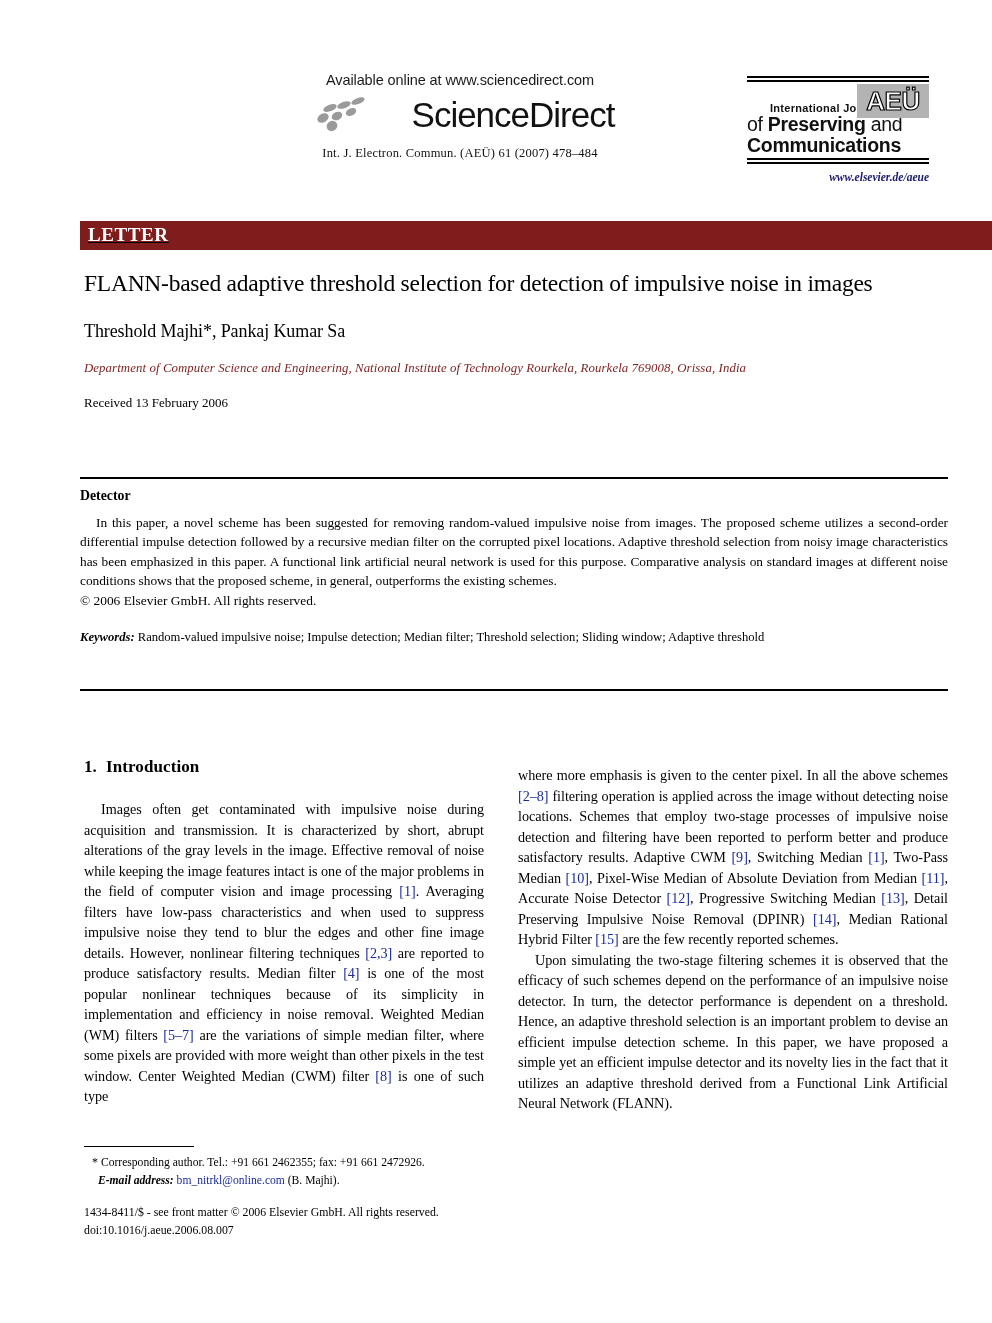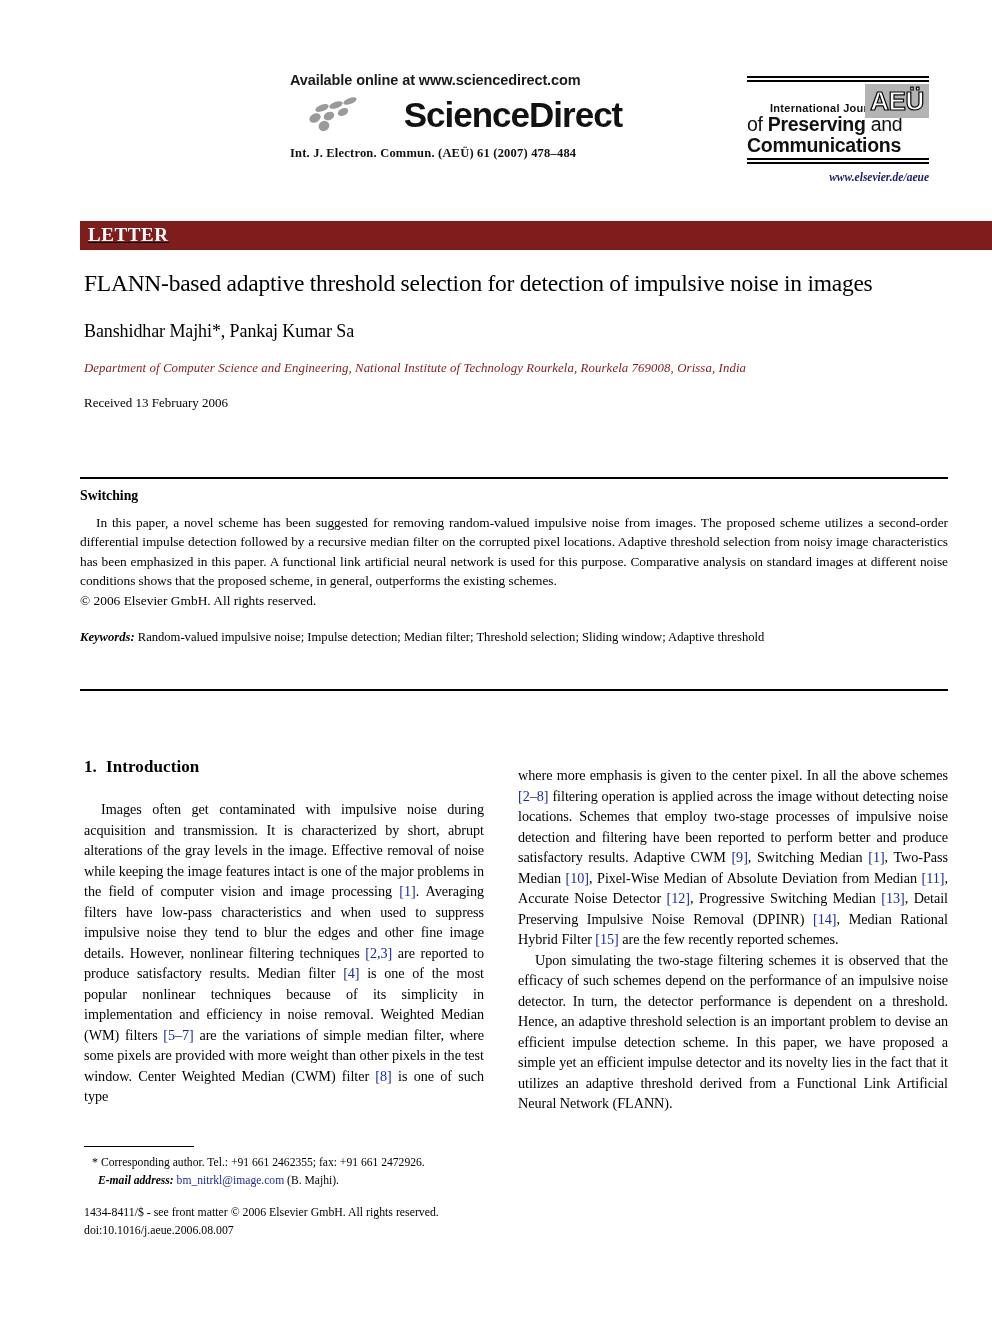--- a/index.html
+++ b/index.html
@@ -50,21 +50,21 @@
     letter-spacing: 1.2px;
     margin-top: 2px;
     color: #111;
   }
 
   .sd-block {
     position: absolute;
     left: 290px;
     top: 72px;
     width: 340px;
-    font-weight: bold;
+    text-align: center;
   }
   .sd-available {
     font-family: "Liberation Sans", sans-serif;
     font-size: 14.5px;
     color: #1a1a1a;
     letter-spacing: -0.1px;
   }
   .sd-logo-row {
     display: flex;
     align-items: center;
@@ -101,21 +101,21 @@
     width: 100%;
   }
   .aeu-inner {
     position: relative;
     padding: 4px 0 2px 0;
   }
   .aeu-tag {
     position: absolute;
     right: 0;
     top: 2px;
-    width: 64px;
+    width: 72px;
     height: 34px;
     background: #b3b3b3;
     display: flex;
     align-items: center;
     justify-content: center;
   }
   .aeu-tag-text {
     font-family: "Liberation Sans", sans-serif;
     font-weight: bold;
     font-size: 26px;
@@ -354,48 +354,48 @@
       <div class="aeu-url">www.elsevier.de/aeue</div>
     </div>
   </div>
 
   <div class="letter-banner">
     <div class="letter-banner-text">LETTER</div>
   </div>
 
   <div class="title-block">
     <h1 class="paper-title">FLANN-based adaptive threshold selection for detection of impulsive noise in images</h1>
-    <div class="authors">Banshidhar Majhi*, Pankaj Kumar Sa</div>
+    <div class="authors">Threshold Majhi*, Pankaj Kumar Sa</div>
     <div class="affiliation">Department of Computer Science and Engineering, National Institute of Technology Rourkela, Rourkela 769008, Orissa, India</div>
     <div class="received">Received 13 February 2006</div>
   </div>
 
   <div class="abs-rule-top"></div>
   <div class="abstract-block">
-    <div class="abstract-heading">Switching</div>
+    <div class="abstract-heading">Detector</div>
     <p class="abstract-text">In this paper, a novel scheme has been suggested for removing random-valued impulsive noise from images. The proposed scheme utilizes a second-order differential impulse detection followed by a recursive median filter on the corrupted pixel locations. Adaptive threshold selection from noisy image characteristics has been emphasized in this paper. A functional link artificial neural network is used for this purpose. Comparative analysis on standard images at different noise conditions shows that the proposed scheme, in general, outperforms the existing schemes.</p>
     <p class="abstract-copyright">© 2006 Elsevier GmbH. All rights reserved.</p>
     <div class="keywords"><span class="kw-label">Keywords:</span><span> Random-valued impulsive noise; Impulse detection; Median filter; Threshold selection; Sliding window; Adaptive threshold</span></div>
   </div>
   <div class="abs-rule-bot"></div>
 
   <div class="col-left">
     <h2 class="sec-heading"><span class="num">1.</span><span>Introduction</span></h2>
     <p class="body-par"><span>Images often get contaminated with impulsive noise during acquisition and transmission. It is characterized by short, abrupt alterations of the gray levels in the image. Effective removal of noise while keeping the image features intact is one of the major problems in the field of computer vision and image processing </span><span class="ref">[1]</span><span>. Averaging filters have low-pass characteristics and when used to suppress impulsive noise they tend to blur the edges and other fine image details. However, nonlinear filtering techniques </span><span class="ref">[2,3]</span><span> are reported to produce satisfactory results. Median filter </span><span class="ref">[4]</span><span> is one of the most popular nonlinear techniques because of its simplicity in implementation and efficiency in noise removal. Weighted Median (WM) filters </span><span class="ref">[5–7]</span><span> are the variations of simple median filter, where some pixels are provided with more weight than other pixels in the test window. Center Weighted Median (CWM) filter </span><span class="ref">[8]</span><span> is one of such type</span></p>
   </div>
 
   <div class="col-right">
     <p class="body-par" style="text-indent:0"><span>where more emphasis is given to the center pixel. In all the above schemes </span><span class="ref">[2–8]</span><span> filtering operation is applied across the image without detecting noise locations. Schemes that employ two-stage processes of impulsive noise detection and filtering have been reported to perform better and produce satisfactory results. Adaptive CWM </span><span class="ref">[9]</span><span>, Switching Median </span><span class="ref">[1]</span><span>, Two-Pass Median </span><span class="ref">[10]</span><span>, Pixel-Wise Median of Absolute Deviation from Median </span><span class="ref">[11]</span><span>, Accurate Noise Detector </span><span class="ref">[12]</span><span>, Progressive Switching Median </span><span class="ref">[13]</span><span>, Detail Preserving Impulsive Noise Removal (DPINR) </span><span class="ref">[14]</span><span>, Median Rational Hybrid Filter </span><span class="ref">[15]</span><span> are the few recently reported schemes.</span></p>
     <p class="body-par">Upon simulating the two-stage filtering schemes it is observed that the efficacy of such schemes depend on the performance of an impulsive noise detector. In turn, the detector performance is dependent on a threshold. Hence, an adaptive threshold selection is an important problem to devise an efficient impulse detection scheme. In this paper, we have proposed a simple yet an efficient impulse detector and its novelty lies in the fact that it utilizes an adaptive threshold derived from a Functional Link Artificial Neural Network (FLANN).</p>
   </div>
 
   <div class="footnote-rule"></div>
   <div class="footnote">
     <div class="fn-line"><span class="fn-star">*</span><span> Corresponding author. Tel.: +91 661 2462355; fax: +91 661 2472926.</span></div>
-    <div class="fn-line2"><span class="fn-email-label">E-mail address:</span> <span class="fn-email">bm_nitrkl@image.com</span><span> (B. Majhi).</span></div>
+    <div class="fn-line2"><span class="fn-email-label">E-mail address:</span> <span class="fn-email">bm_nitrkl@online.com</span><span> (B. Majhi).</span></div>
   </div>
 
   <div class="issn">
     <div>1434-8411/$ - see front matter © 2006 Elsevier GmbH. All rights reserved.</div>
     <div>doi:10.1016/j.aeue.2006.08.007</div>
   </div>
 
 </div>
 
 </body></html>

